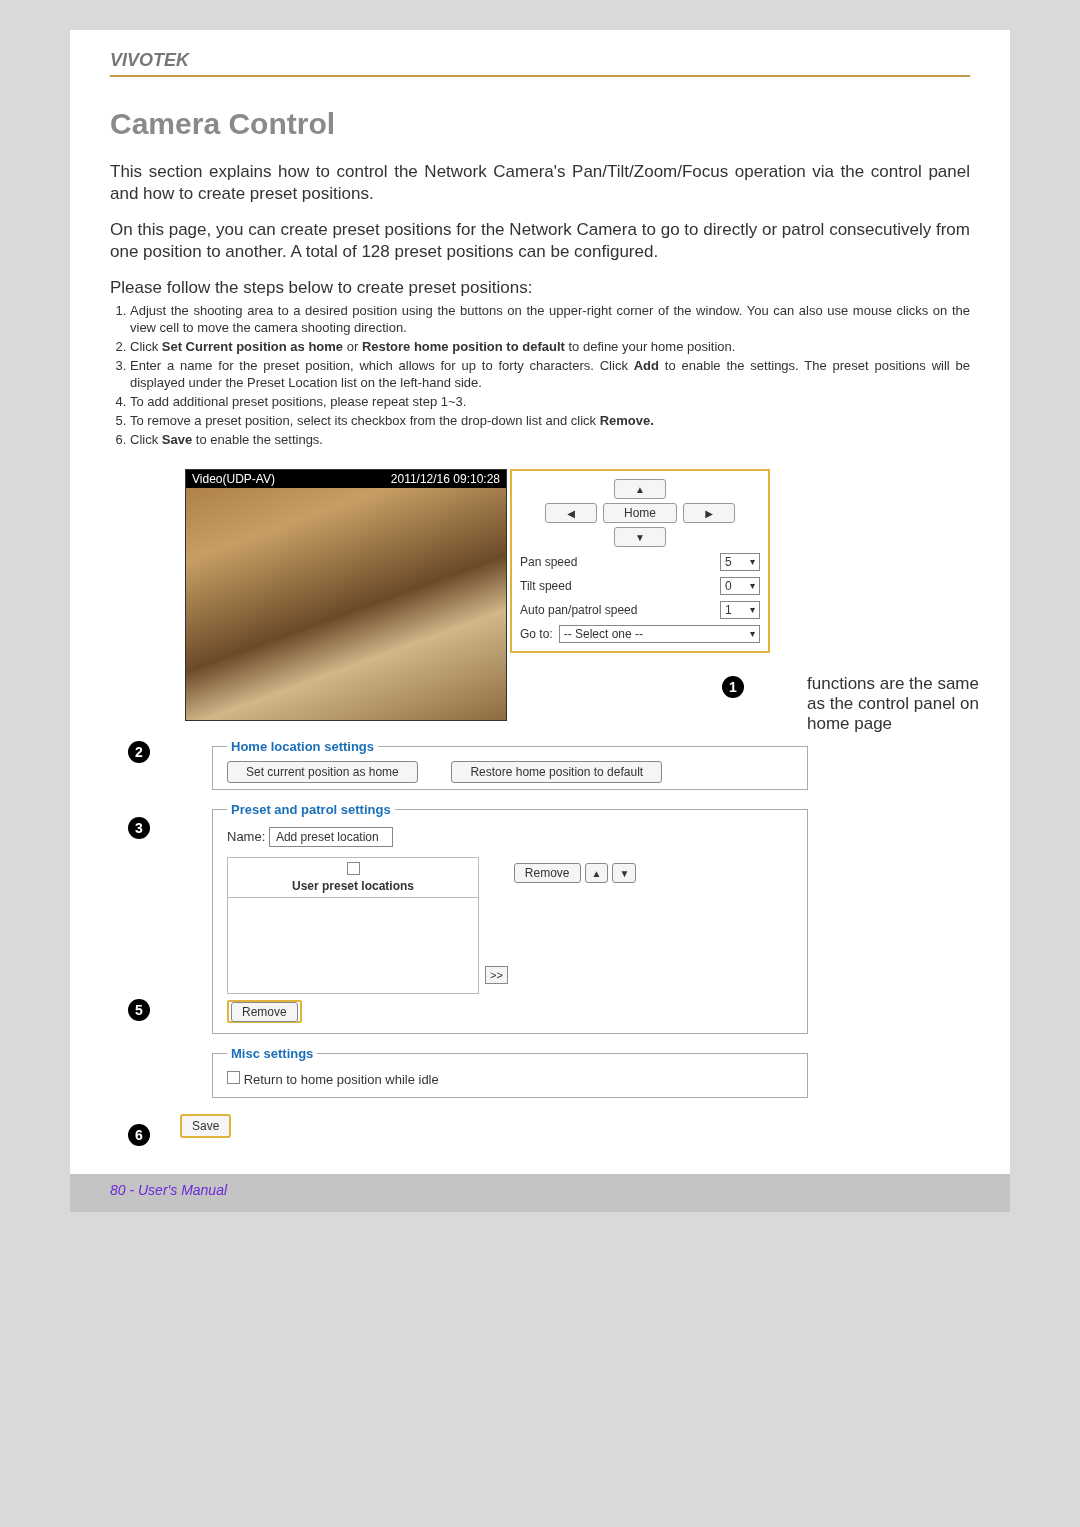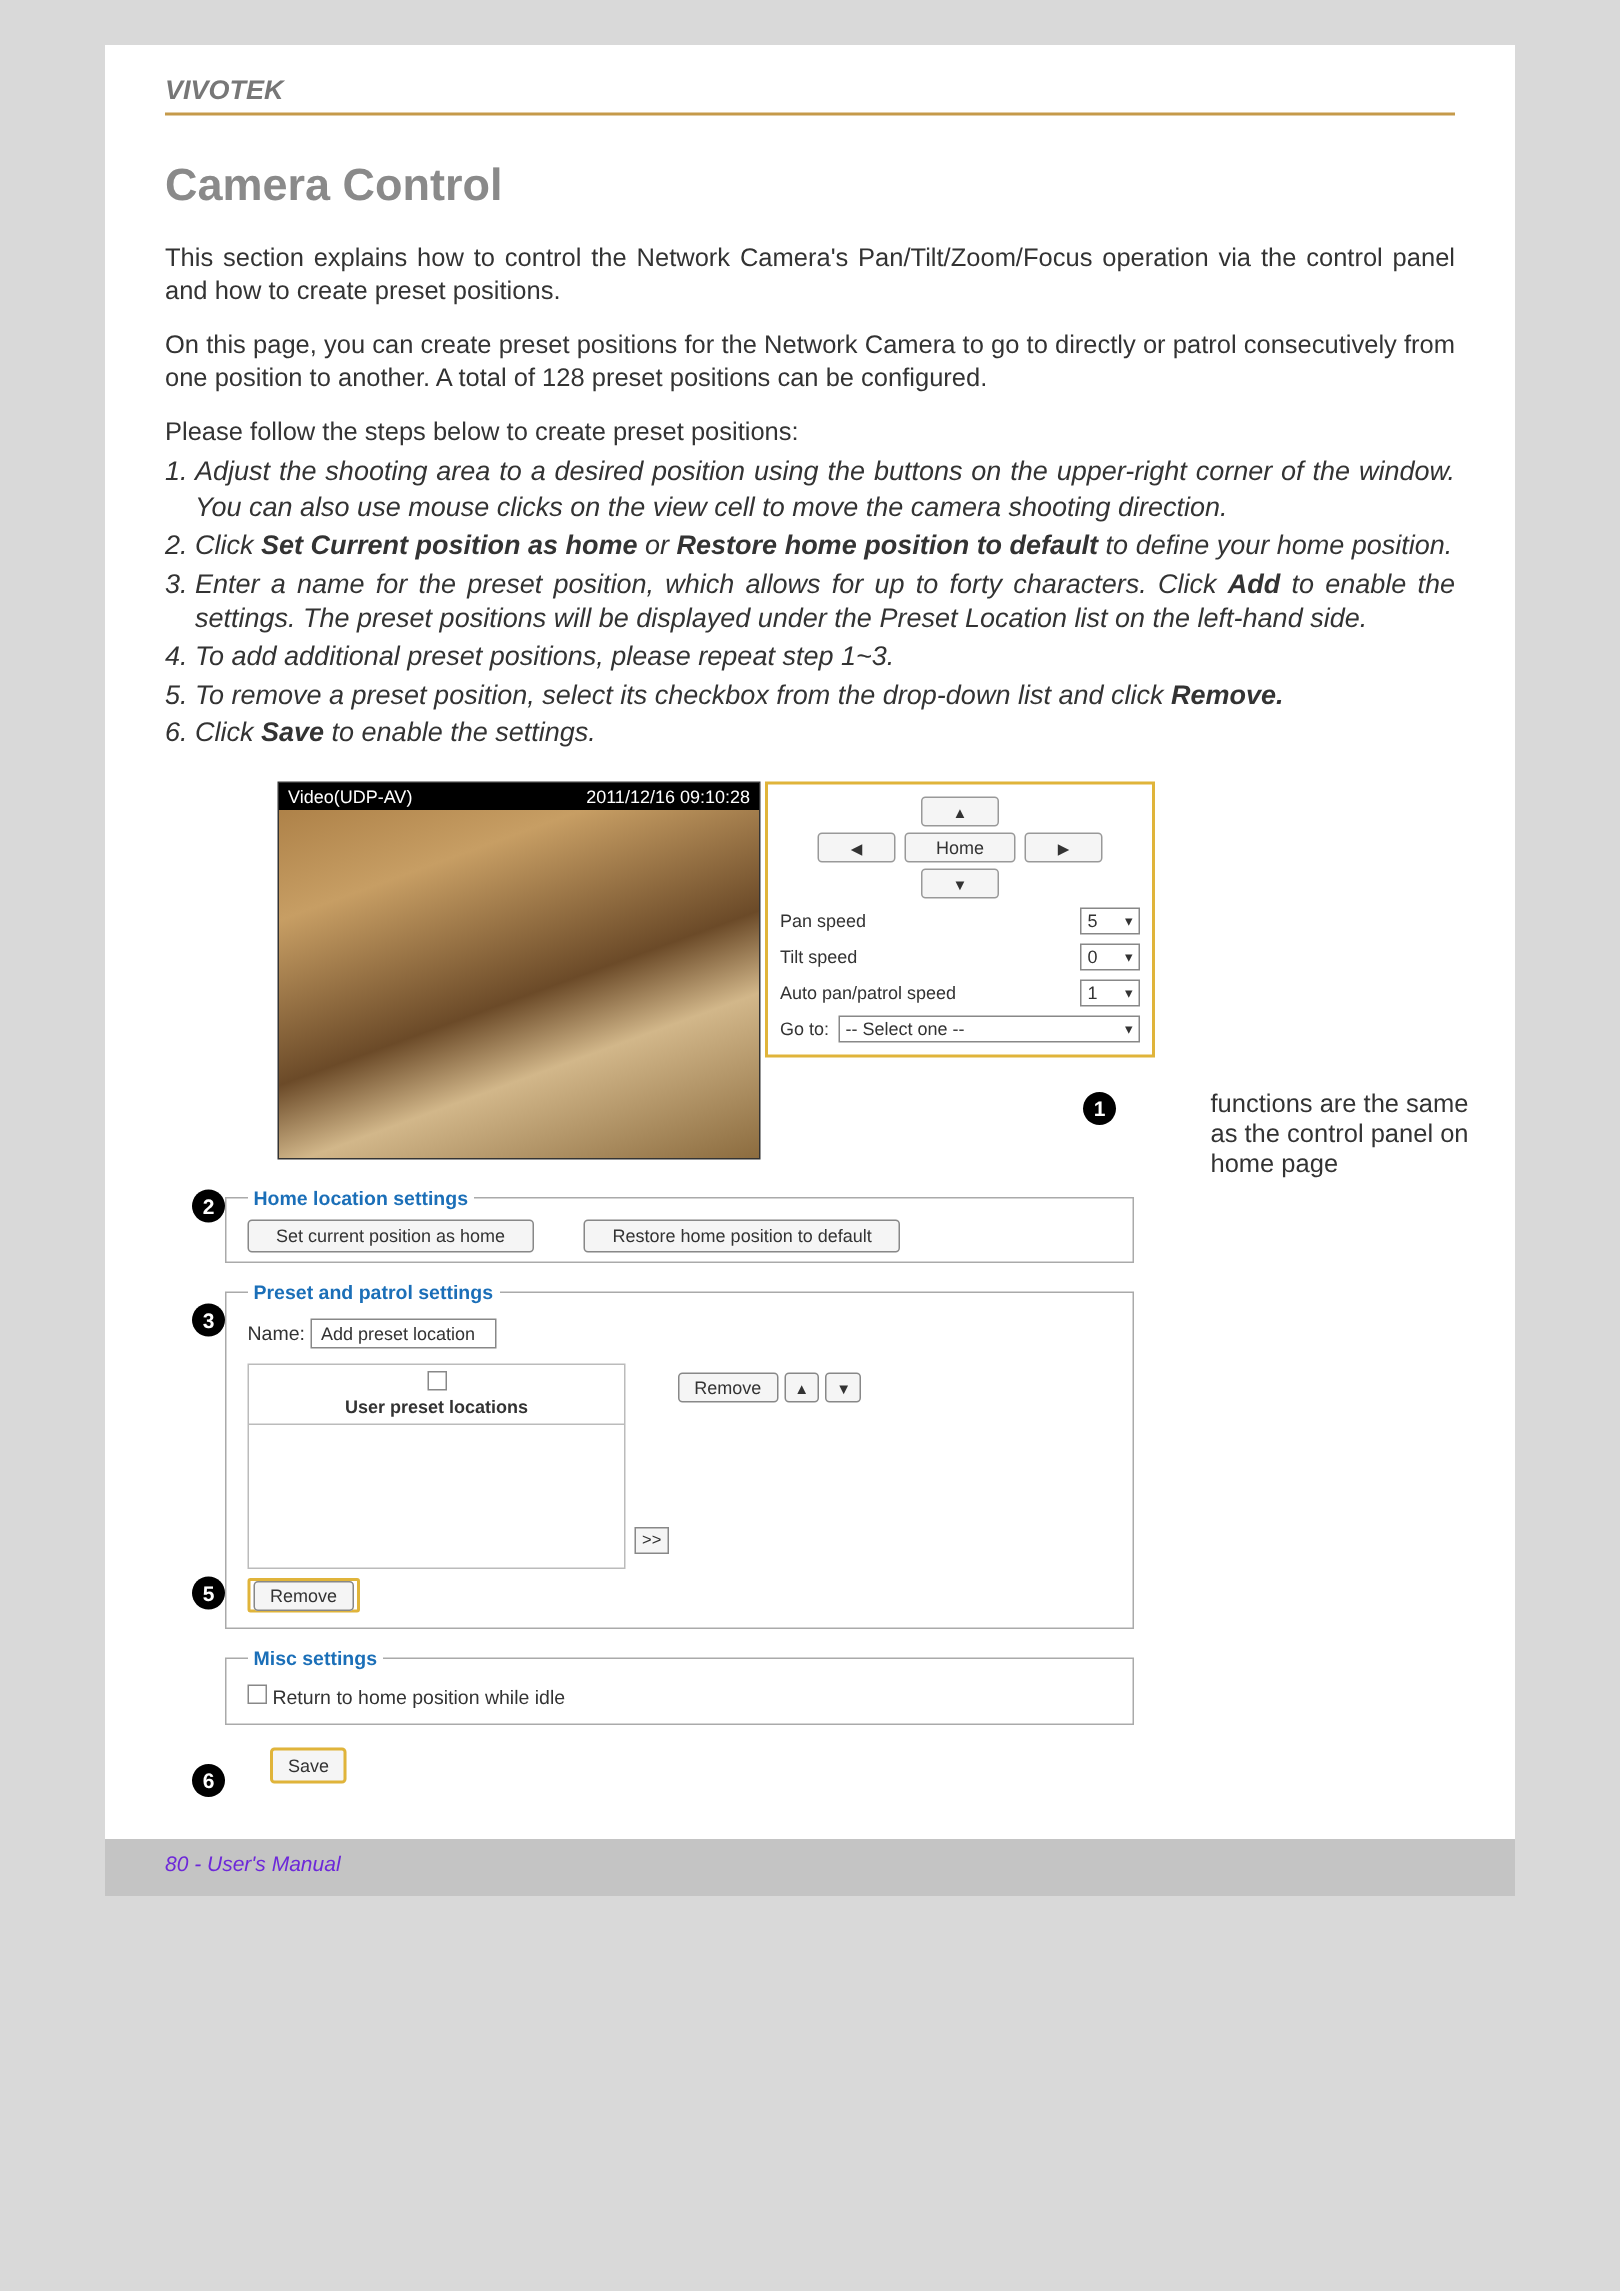--- a/index.html
+++ b/index.html
@@ -44,25 +44,24 @@
     color: #1b6fb8;
     font-weight: bold;
     font-size: 17px;
     margin-top: 18px;
   }
   ol.steps {
     padding-left: 20px;
     margin: 4px 0 20px 0;
   }
   ol.steps li {
-    font-size: 18px;
+    font-size: 13px;
     line-height: 1.3;
     margin-bottom: 2px;
     text-align: justify;
-    font-style: italic;
   }
   .ui-area {
     position: relative;
     width: 860px;
     margin: 20px 0 0 0;
   }
   .video-box {
     position: relative;
     left: 75px;
     width: 320px;
@@ -137,23 +136,23 @@
   .ann-note {
     position: absolute;
     left: 697px;
     top: 205px;
     width: 190px;
     font-size: 17px;
     line-height: 1.2;
   }
   fieldset {
     border: 1px solid #aaa;
-    margin: 12px 0 0 40px;
+    margin: 12px 0 0 102px;
     width: 580px;
-    padding: 10px 10px 10px 14px;
+    padding: 10px 0 10px 14px;
     font-size: 13px;
     position: relative;
   }
   legend {
     color: #1b6fb8;
     font-weight: bold;
     padding: 0 4px;
     font-size: 13px;
   }
   .wide-btn {

